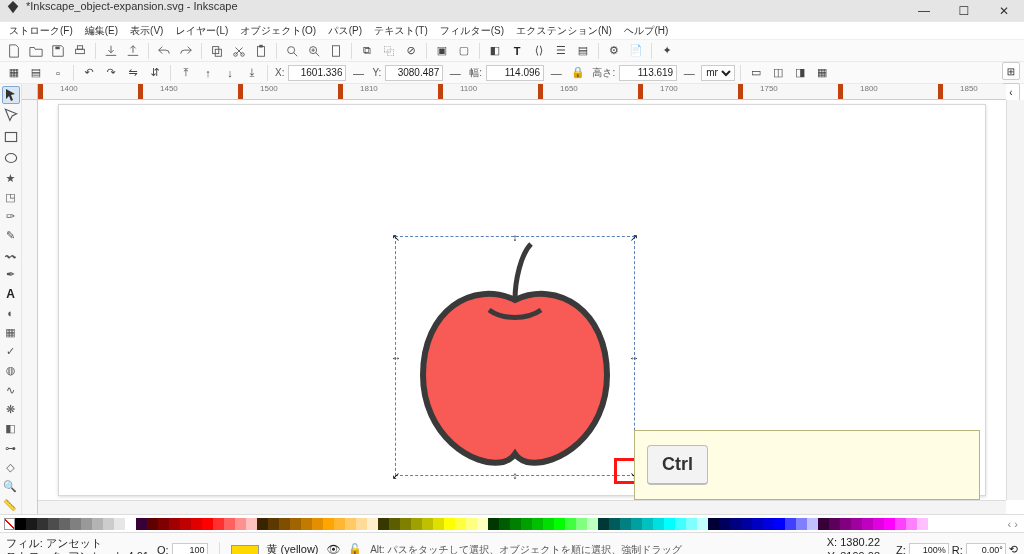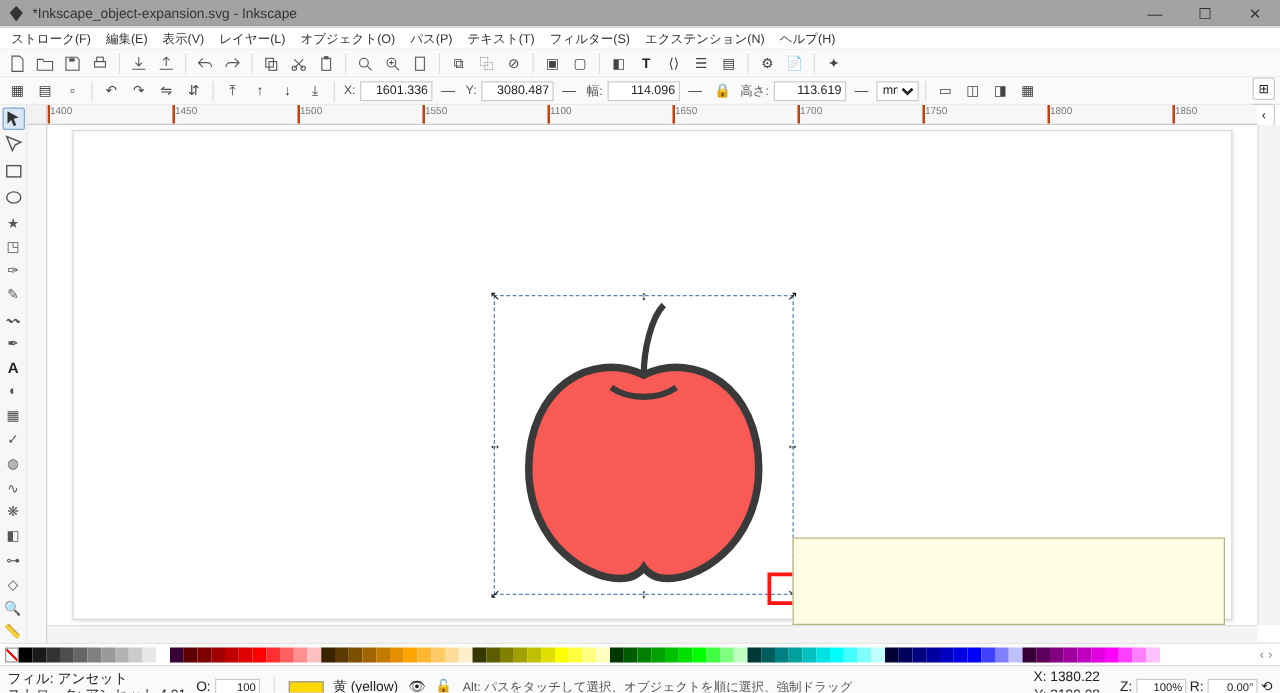--- a/index.html
+++ b/index.html
@@ -1,37 +1,37 @@
 <!DOCTYPE html>
 <html><head>
 <meta charset="utf-8">
 <style>
 *{box-sizing:border-box;margin:0;padding:0;font-family:"Yu Gothic UI","Meiryo",sans-serif;font-size:11px;color:#222}
 body{background:#fff;width:1024px;height:554px;overflow:hidden;position:relative}
-.titlebar{height:22px;background:#a3a3a3;border-bottom:1px solid #e8e8e8;display:flex;align-items:center;padding:0 6px;position:relative}
+.titlebar{height:22px;background:#e5e5e5;border-bottom:1px solid #e8e8e8;display:flex;align-items:flex-start;padding:0 6px;position:relative}
 .titlebar .logo{width:14px;height:14px;margin-right:6px;display:flex;align-items:center;justify-content:center}
 .titlebar .title{font-size:11px;color:#333}
 .wincontrols{position:absolute;right:0;top:0;display:flex;height:22px}
 .wincontrols div{width:40px;display:flex;align-items:center;justify-content:center;font-size:12px;color:#333}
 .menubar{height:18px;display:flex;align-items:center;padding-left:4px;gap:2px;border-bottom:1px solid #f0f0f0}
 .menubar span{font-size:10px;padding:2px 5px;color:#333}
 .toolbar1,.toolbar2{height:22px;display:flex;align-items:center;padding:0 4px;gap:2px;border-bottom:1px solid #eaeaea;background:#fafafa}
 .tbtn{width:20px;height:18px;display:flex;align-items:center;justify-content:center;color:#444;border-radius:2px}
 .tbtn svg{width:14px;height:14px}
 .sep{width:1px;height:16px;background:#ddd;margin:0 3px}
 .coord-label{font-size:10px;color:#555;margin:0 2px}
 .coord-input{width:58px;height:16px;border:1px solid #ccc;background:#fff;font-size:10px;padding:0 3px;text-align:right}
 .unit-select{width:34px;height:16px;border:1px solid #ccc;background:#fff;font-size:10px}
 .main{position:relative;height:430px;display:flex}
 .toolbox{width:22px;background:#f7f7f7;border-right:1px solid #e5e5e5;display:flex;flex-direction:column;align-items:center;padding-top:2px;gap:3px}
 .tool{width:18px;height:18px;display:flex;align-items:center;justify-content:center;color:#555;border-radius:2px}
 .tool.active{background:#d9e7f5;border:1px solid #7fa8d6}
 .ruler-corner{position:absolute;left:22px;top:0;width:16px;height:16px;background:#f2f2f2;border-right:1px solid #ccc;border-bottom:1px solid #ccc}
 .ruler-h{position:absolute;left:38px;right:18px;top:0;height:16px;background:#f7f7f7;border-bottom:1px solid #ccc;display:flex;overflow:hidden}
-.ruler-h span{font-size:8px;color:#777;width:100px;border-left:2px solid #c2410c;padding-left:0;flex-shrink:0}
+.ruler-h span{font-size:8px;color:#777;width:100px;border-left:5px solid #c2410c;padding-left:17px;flex-shrink:0}
 .ruler-v{position:absolute;left:22px;top:16px;bottom:0;width:16px;background:#f7f7f7;border-right:1px solid #ccc}
 .canvas{position:absolute;left:38px;top:16px;right:18px;bottom:14px;background:#fff;overflow:hidden}
 .page-shadow{position:absolute;left:20px;top:4px;right:20px;bottom:4px;background:#fff;box-shadow:0 1px 3px rgba(0,0,0,.15);border:1px solid #d8d8d8}
 .selection{position:absolute;left:357px;top:136px;width:240px;height:240px;border:1px dashed #5a7fb8}
 .handle{position:absolute;width:10px;height:10px;display:flex;align-items:center;justify-content:center;font-size:10px;color:#000}
 .sel-tl{left:-5px;top:-5px}.sel-tr{right:-5px;top:-5px}.sel-bl{left:-5px;bottom:-5px}.sel-br{right:-5px;bottom:-5px}
 .sel-t{left:50%;top:-5px;transform:translateX(-50%)}.sel-b{left:50%;bottom:-5px;transform:translateX(-50%)}
 .sel-l{left:-5px;top:50%;transform:translateY(-50%)}.sel-r{right:-5px;top:50%;transform:translateY(-50%)}
 .apple{position:absolute;left:365px;top:140px;width:224px;height:232px}
 .red-box{position:absolute;left:576px;top:358px;width:26px;height:26px;border:3px solid #ff1414}
@@ -275,21 +275,21 @@
     <div class="tool">◇</div>
     <div class="tool">🔍</div>
     <div class="tool">📏</div>
   </div>
 
   <div class="ruler-corner"></div>
   <div class="ruler-h">
     <span>1400</span>
       <span>1450</span>
       <span>1500</span>
-      <span>1550</span>
+      <span>1810</span>
       <span>1100</span>
       <span>1650</span>
       <span>1700</span>
       <span>1750</span>
       <span>1800</span>
       <span>1850</span>
   </div>
   <div class="ruler-v"></div>
 
   <div class="canvas">
@@ -311,20 +311,21 @@
       <path d="M112 60 C 112 40, 118 14, 128 4" fill="none" stroke="#3a3a3a" stroke-width="5"></path>
       <path d="M86 70 C 100 80, 124 80, 138 70" fill="none" stroke="#3a3a3a" stroke-width="5"></path>
     </svg>
 
     <div class="red-box"></div>
     <svg class="cursor" viewBox="0 0 22 26">
         <path d="M2 2l0 18 5-4 4 8 4-2-4-8 7 0z" fill="#4b4b4b" stroke="#fff" stroke-width="1"></path>
       </svg>
 
     <div class="annotation-box">
+      <div class="ctrl-key">Ctrl</div>
     </div>
   </div>
 
   <div class="scroll-v"></div>
   <div class="scroll-h"></div>
 </div>
 
 <div class="palette">
   <div class="sw nosw"></div>
 

